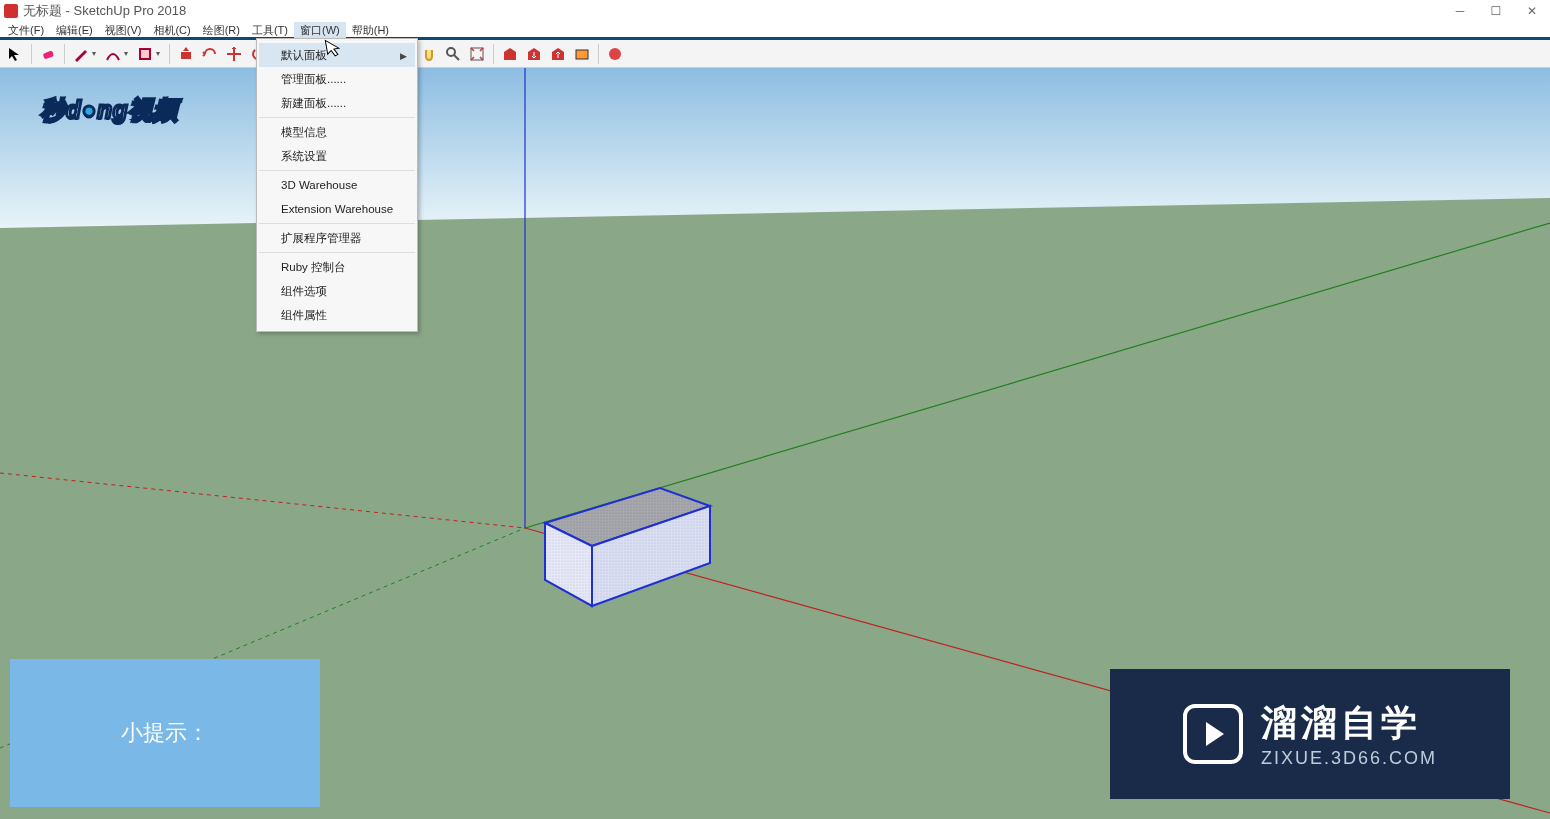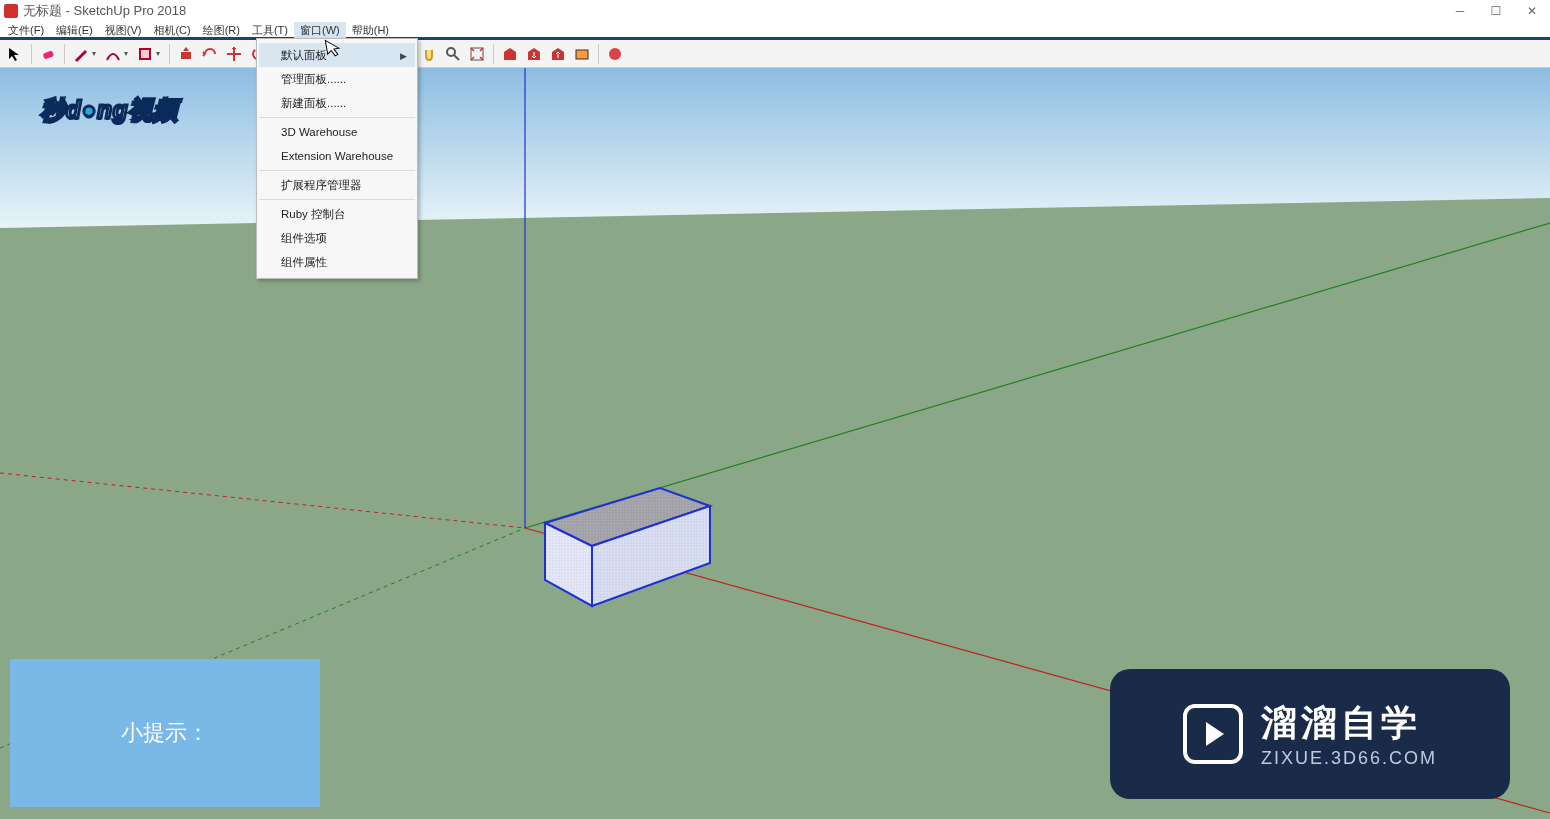--- a/index.html
+++ b/index.html
@@ -33,21 +33,21 @@
   
   
   .viewport { position: absolute; left:0; top:68px; right:0; bottom:0; overflow:hidden; }
   
   
   .watermark-logo { position:absolute; left:41px; top:52px; z-index:200; font-weight:bold; color:#fff; font-size:24px; -webkit-text-stroke: 3px #0a2a5a; text-shadow: 0 2px 0 #0a2a5a; font-style: italic; letter-spacing:1px;margin-top:42px; }
   .watermark-logo .accent { color:#2aa8e6; }
   
   .tip-box { position:absolute; left:10px; bottom:12px; width:310px; height:148px; background:#7ab8e8; color:#fff; display:flex; flex-direction:column; justify-content:center; align-items:center; font-size:22px; line-height:40px; z-index:50; }
   
-  .bottom-logo { position:absolute; right:40px; bottom:20px; width:400px; height:130px; background:#1a2b4a; color:#fff; display:flex; align-items:center; justify-content:center; z-index:50; gap:18px;border-radius:20px; }
+  .bottom-logo { position:absolute; right:40px; bottom:20px; width:400px; height:130px; background:#1a2b4a; color:#fff; display:flex; align-items:center; justify-content:center; z-index:50; gap:18px; }
   .bottom-logo .play-icon { width:60px; height:60px; border:4px solid #fff; border-radius:12px; display:flex; align-items:center; justify-content:center; }
   .bottom-logo .play-icon::before { content:""; border-left:18px solid #fff; border-top:12px solid transparent; border-bottom:12px solid transparent; margin-left:5px; }
   .bottom-logo .logo-text { display:flex; flex-direction:column; }
   .bottom-logo .logo-text .cn { font-size:36px; font-weight:bold; letter-spacing:4px; }
   .bottom-logo .logo-text .en { font-size:18px; letter-spacing:2px; color:#bcd; }
   
   
   .cursor { position:absolute; left:326px; top:38px; z-index:300; font-size:14px; color:#000; transform: rotate(-10deg); }
 </style>
 </head>
@@ -210,20 +210,24 @@
 <div class="dropdown">
   <div class="group">
     <div class="menu-row highlighted">
       <span>默认面板</span>
       <span class="arrow">▶</span>
     </div>
     <div class="menu-row"><span>管理面板......</span></div>
     <div class="menu-row"><span>新建面板......</span></div>
   </div>
   <div class="group">
+    <div class="menu-row"><span>模型信息</span></div>
+    <div class="menu-row"><span>系统设置</span></div>
+  </div>
+  <div class="group">
     <div class="menu-row"><span>3D Warehouse</span></div>
     <div class="menu-row"><span>Extension Warehouse</span></div>
   </div>
   <div class="group">
     <div class="menu-row"><span>扩展程序管理器</span></div>
   </div>
   <div class="group">
     <div class="menu-row"><span>Ruby 控制台</span></div>
     <div class="menu-row"><span>组件选项</span></div>
     <div class="menu-row"><span>组件属性</span></div>

